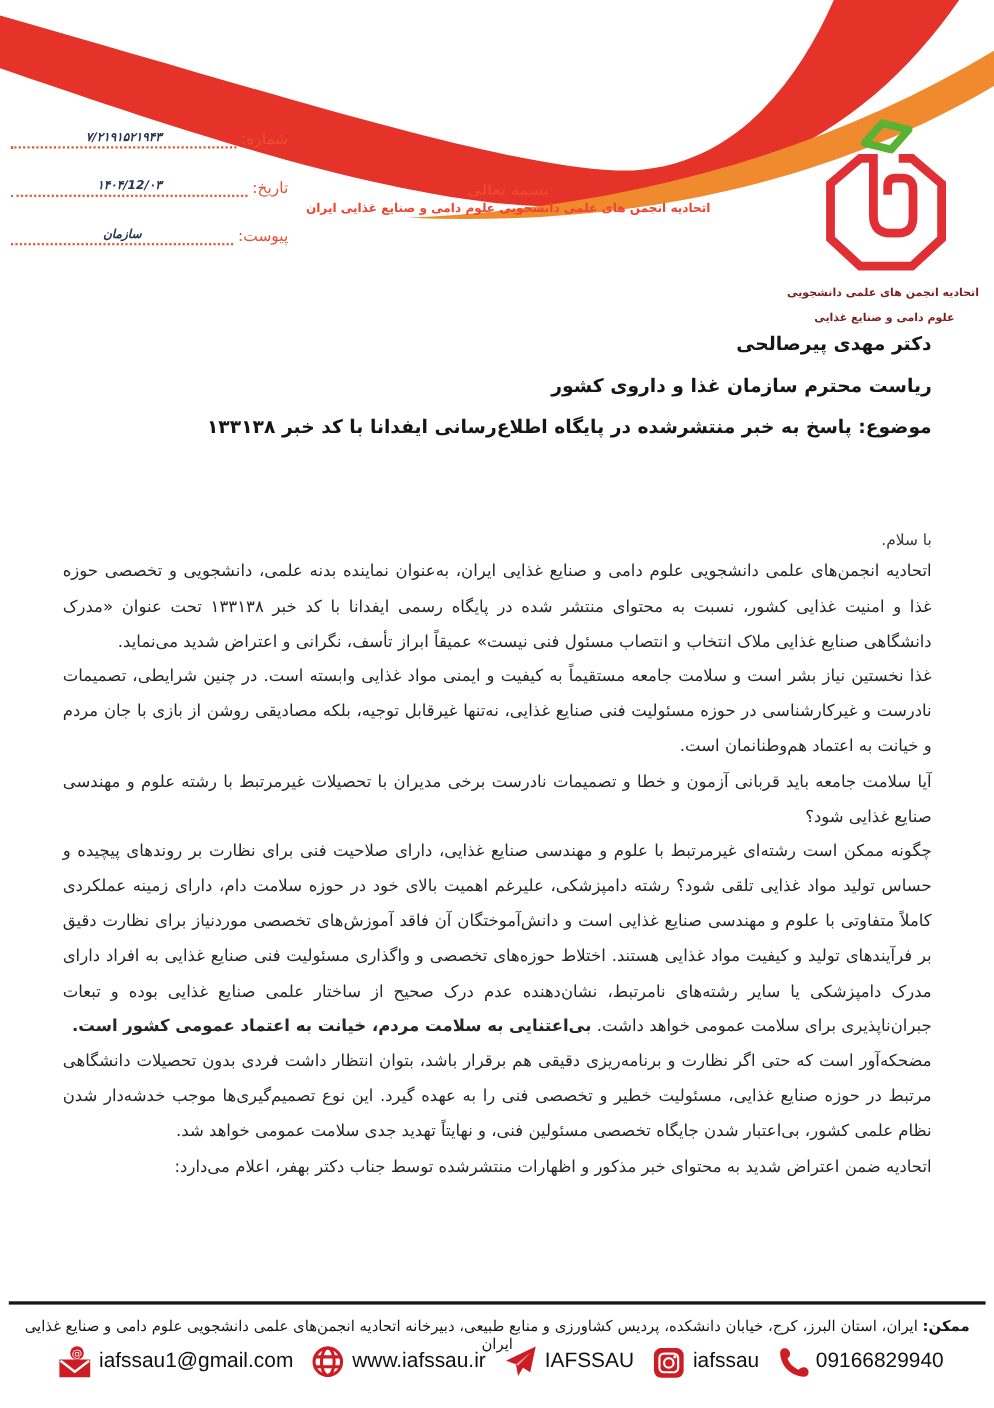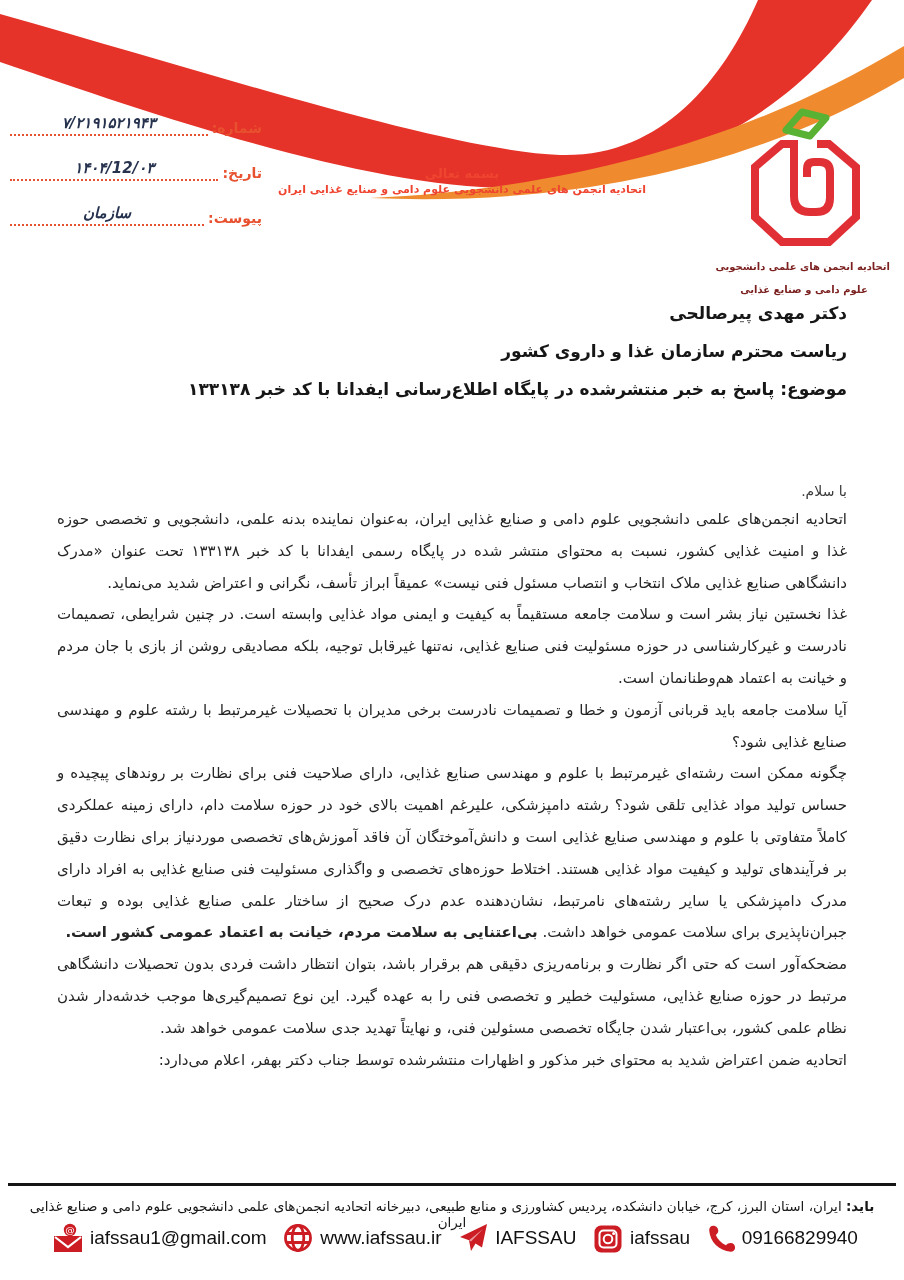--- a/index.html
+++ b/index.html
@@ -5,23 +5,23 @@
   html,body{margin:0;padding:0;background:#ffffff;}
   .page{position:relative;width:904px;height:1280px;background:#fff;overflow:hidden;
         font-family:"DejaVu Sans",sans-serif;}
 
   
   .swoosh{position:absolute;top:0;left:0;}
 
   
   .meta{position:absolute;top:113px;left:10px;width:252px;direction:rtl;}
   .meta-row{display:flex;align-items:flex-end;gap:4px;margin-bottom:22px;}
-  .meta-label{color:#e8512f;font-size:14px;font-weight:700;white-space:nowrap;}
+  .meta-label{color:#e8512f;font-size:14px;font-weight:400;white-space:nowrap;}
   .meta-line{flex:1;border-bottom:2px dotted #e8512f;text-align:center;}
-  .meta-value{display:inline-block;font-size:15px;font-weight:700;font-style:italic;
+  .meta-value{display:inline-block;font-size:11px;font-weight:700;font-style:italic;
               color:#26324e;padding-bottom:2px;}
 
   
   .center-head{position:absolute;top:166px;left:225px;right:205px;text-align:center;
                color:#ef4430;direction:rtl;}
   .basmala{font-size:13px;font-weight:700;}
   .org-head{font-size:11px;font-weight:700;margin-top:2px;}
 
   
   .logo{position:absolute;top:100px;right:14px;width:172px;text-align:center;}
@@ -112,21 +112,21 @@
     <p>غذا نخستین نیاز بشر است و سلامت جامعه مستقیماً به کیفیت و ایمنی مواد غذایی وابسته است. در چنین شرایطی، تصمیمات نادرست و غیرکارشناسی در حوزه مسئولیت فنی صنایع غذایی، نه‌تنها غیرقابل توجیه، بلکه مصادیقی روشن از بازی با جان مردم و خیانت به اعتماد هم‌وطنانمان است.</p>
     <p>آیا سلامت جامعه باید قربانی آزمون و خطا و تصمیمات نادرست برخی مدیران با تحصیلات غیرمرتبط با رشته علوم و مهندسی صنایع غذایی شود؟</p>
     <p><span>چگونه ممکن است رشته‌ای غیرمرتبط با علوم و مهندسی صنایع غذایی، دارای صلاحیت فنی برای نظارت بر روندهای پیچیده و حساس تولید مواد غذایی تلقی شود؟ رشته دامپزشکی، علیرغم اهمیت بالای خود در حوزه سلامت دام، دارای زمینه عملکردی کاملاً متفاوتی با علوم و مهندسی صنایع غذایی است و دانش‌آموختگان آن فاقد آموزش‌های تخصصی موردنیاز برای نظارت دقیق بر فرآیندهای تولید و کیفیت مواد غذایی هستند. اختلاط حوزه‌های تخصصی و واگذاری مسئولیت فنی صنایع غذایی به افراد دارای مدرک دامپزشکی یا سایر رشته‌های نامرتبط، نشان‌دهنده عدم درک صحیح از ساختار علمی صنایع غذایی بوده و تبعات جبران‌ناپذیری برای سلامت عمومی خواهد داشت. </span><span class="bold-sent">بی‌اعتنایی به سلامت مردم، خیانت به اعتماد عمومی کشور است.</span></p>
     <p>مضحکه‌آور است که حتی اگر نظارت و برنامه‌ریزی دقیقی هم برقرار باشد، بتوان انتظار داشت فردی بدون تحصیلات دانشگاهی مرتبط در حوزه صنایع غذایی، مسئولیت خطیر و تخصصی فنی را به عهده گیرد. این نوع تصمیم‌گیری‌ها موجب خدشه‌دار شدن نظام علمی کشور، بی‌اعتبار شدن جایگاه تخصصی مسئولین فنی، و نهایتاً تهدید جدی سلامت عمومی خواهد شد.</p>
     <p>اتحادیه ضمن اعتراض شدید به محتوای خبر مذکور و اظهارات منتشرشده توسط جناب دکتر بهفر، اعلام می‌دارد:</p>
   </div>
 
   <div class="footer-line"></div>
 
   <div class="footer-address">
-    <span class="addr-label">باید:</span><span> ایران، استان البرز، کرج، خیابان دانشکده، پردیس کشاورزی و منابع طبیعی، دبیرخانه اتحادیه انجمن‌های علمی دانشجویی علوم دامی و صنایع غذایی ایران</span>
+    <span class="addr-label">ممکن:</span><span> ایران، استان البرز، کرج، خیابان دانشکده، پردیس کشاورزی و منابع طبیعی، دبیرخانه اتحادیه انجمن‌های علمی دانشجویی علوم دامی و صنایع غذایی ایران</span>
   </div>
 
   <div class="contacts">
 
     <div class="contact">
       <svg width="32" height="32" viewBox="0 0 32 32">
         <circle cx="18" cy="8" r="6.2" fill="#cc1c24"></circle>
         <text x="18" y="11.2" font-size="9.5" fill="#ffffff" text-anchor="middle" font-family="DejaVu Sans, sans-serif">@</text>
         <path d="M2,14 L30,14 L30,30 L2,30 Z" fill="#cc1c24"></path>
         <path d="M3,15 L16,25 L29,15" stroke="#ffffff" stroke-width="2.2" fill="none"></path>

